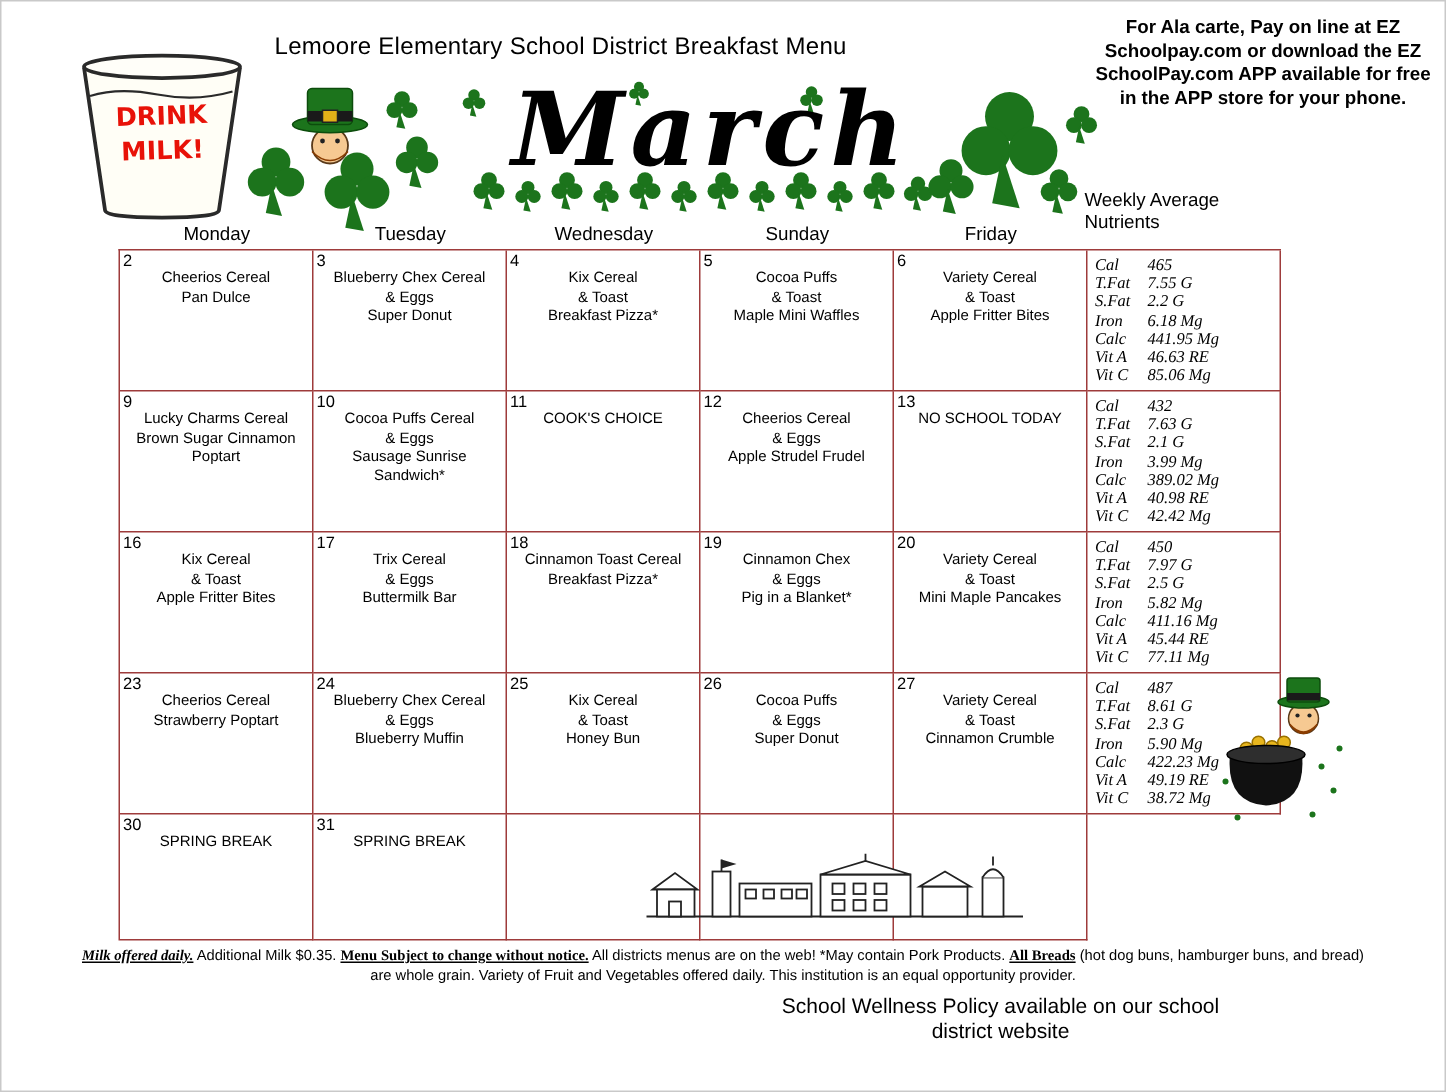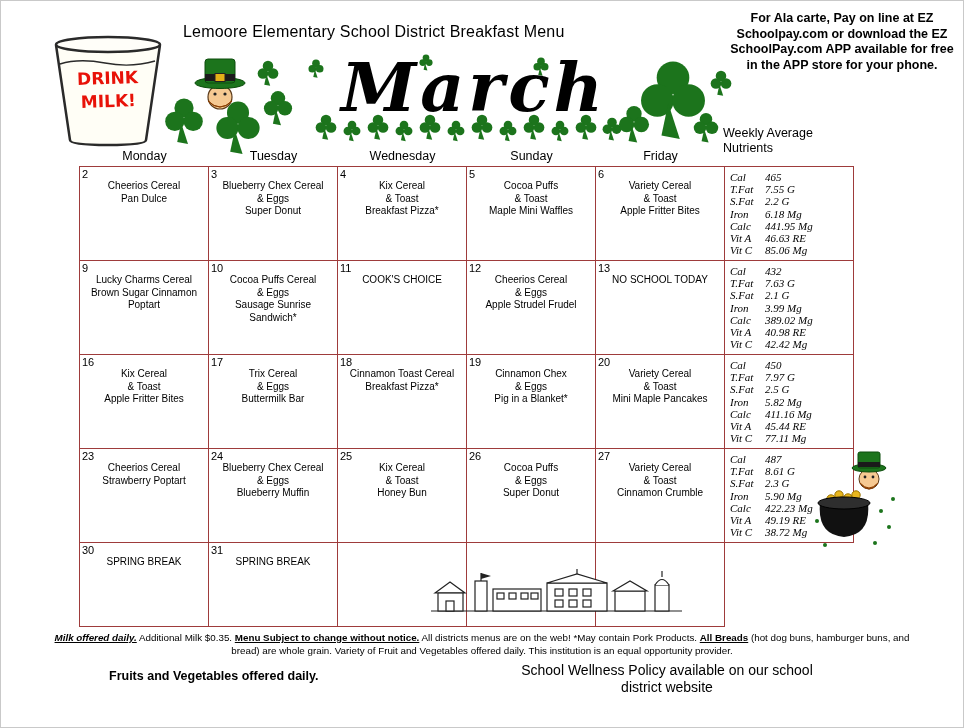--- a/index.html
+++ b/index.html
@@ -36,21 +36,21 @@
   .ncell { padding:4px 0 0 5px; font-style:italic; font-family:"Liberation Serif",serif; font-size:11px; }
   .nrow { line-height:12.2px; white-space:nowrap; }
   .nlab { display:inline-block; width:35px; }
   
   .skyline { position:absolute; left:428px; top:568px; }
   .potgold { position:absolute; left:808px; top:448px; }
   
   .fine-print { position:absolute; left:48px; top:630px; width:866px; font-size:9.8px; line-height:1.35; text-align:center; }
   .fp-bold { font-weight:bold; }
   .fp-italic { font-style:italic; }
-  .fp-underline { text-decoration:underline; }
+  .fp-underline { text-decoration:underline;font-family:Liberation Serif, serif; }
   .fruits-note { position:absolute; left:108px; top:668px; font-weight:bold; font-size:12.5px; }
   .wellness-note { position:absolute; left:520px; top:661px; width:292px; text-align:center; font-size:14px; line-height:1.2; }
 </style>
 </head>
 <body>
 
 <div class="page">
 
   <div class="title">Lemoore Elementary School District Breakfast Menu</div>
 
@@ -404,17 +404,16 @@
         <circle cx="72" cy="62" r="2"></circle>
         <circle cx="80" cy="78" r="2"></circle>
       <circle cx="66" cy="94" r="2"></circle>
         <circle cx="16" cy="96" r="2"></circle>
         <circle cx="84" cy="50" r="2"></circle>
     </g>
   </svg>
 
   <div class="fine-print"><span class="fp-bold fp-italic fp-underline">Milk offered daily.</span><span>  Additional Milk $0.35.  </span><span class="fp-bold fp-underline">Menu Subject to change without notice.</span><span>  All districts menus are on the web!  *May contain Pork Products.  </span><span class="fp-bold fp-underline">All Breads</span><span> (hot dog buns, hamburger buns, and bread) are whole grain.  Variety of Fruit and Vegetables offered daily.  This institution is an equal opportunity provider.</span></div>
 
-  <div class="fruits-note">Fruits and Vegetables offered daily.</div>
 
   <div class="wellness-note">School Wellness Policy available on our school district website</div>
 
 </div>
 
 </body></html>

